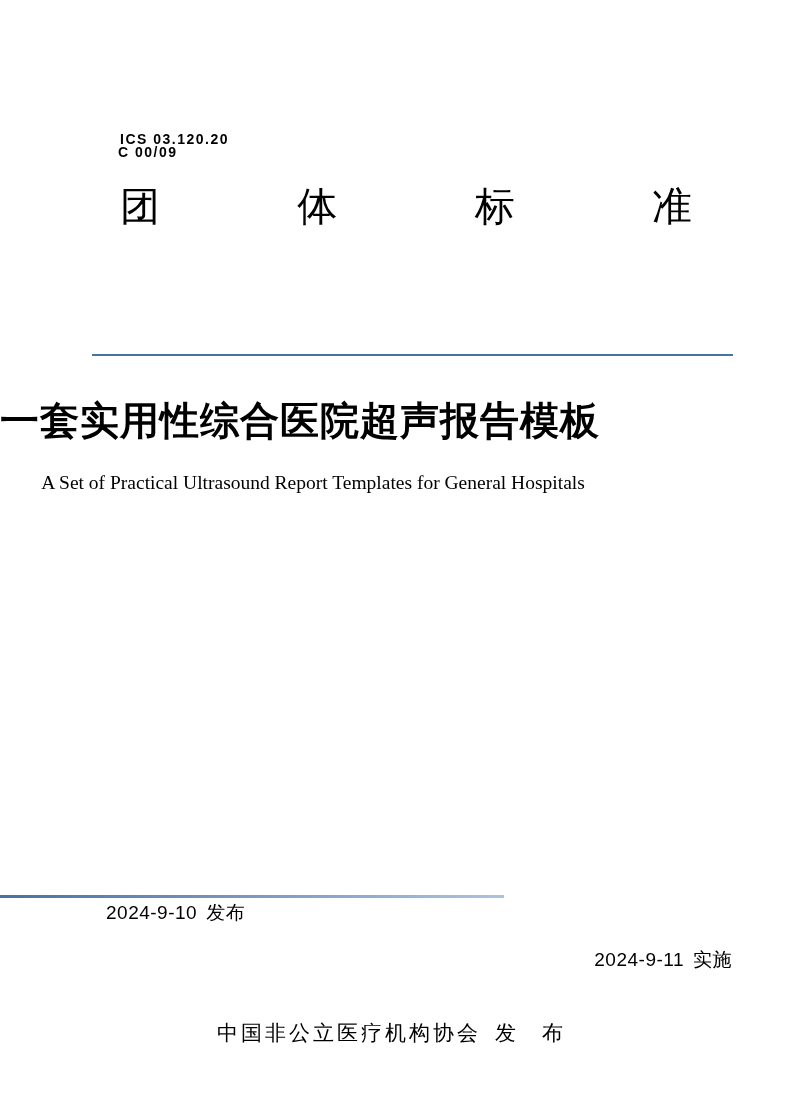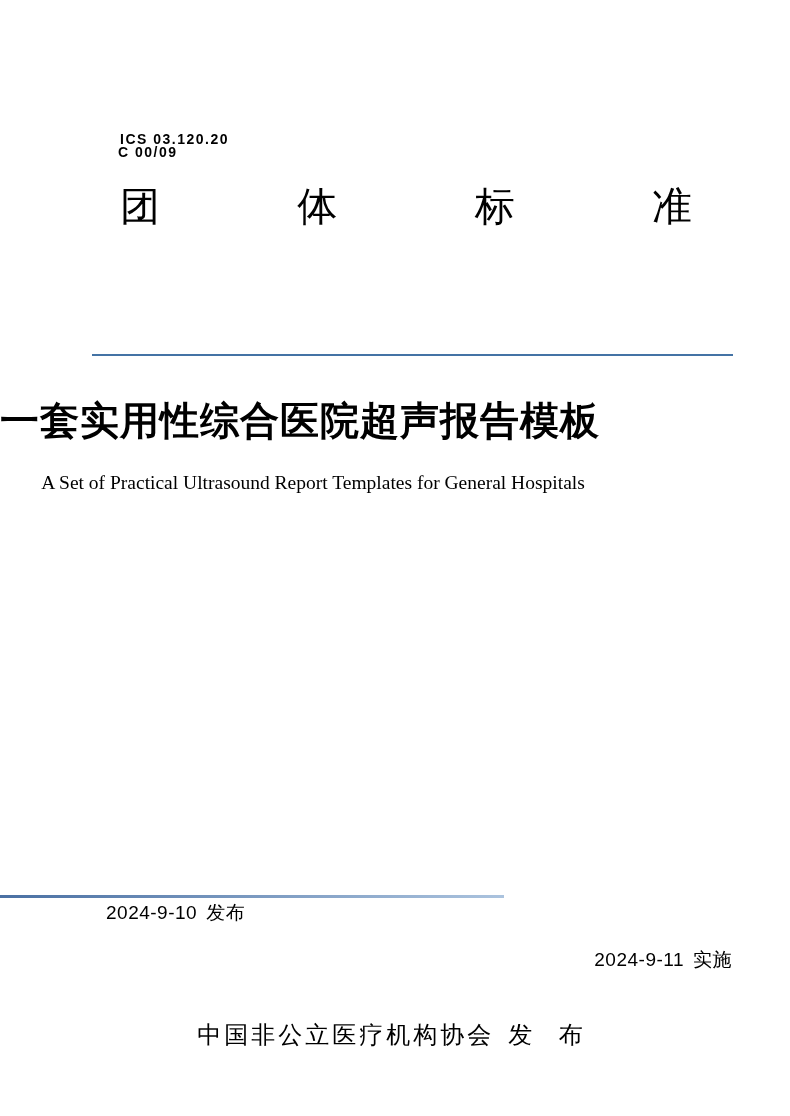--- a/index.html
+++ b/index.html
@@ -112,21 +112,21 @@
   }
   .publisher-row {
     position: absolute;
     left: 0;
     top: 1019px;
     width: 790px;
     display: flex;
     justify-content: center;
     align-items: baseline;
     gap: 14px;
-    font-size: 24px;
+    font-size: 21px;
     font-weight: 500;
   }
   .publisher-name {
     letter-spacing: 3px;
   }
   .publisher-action {
     letter-spacing: 10px;
     text-align: right;
   }
 </style>

